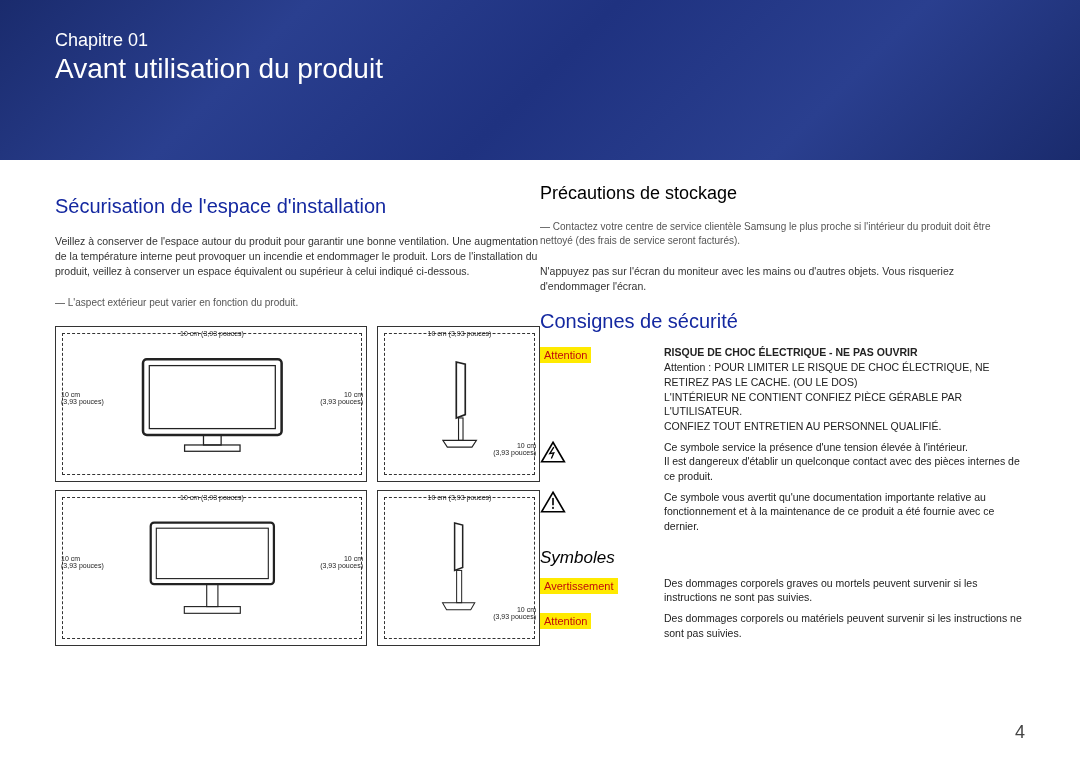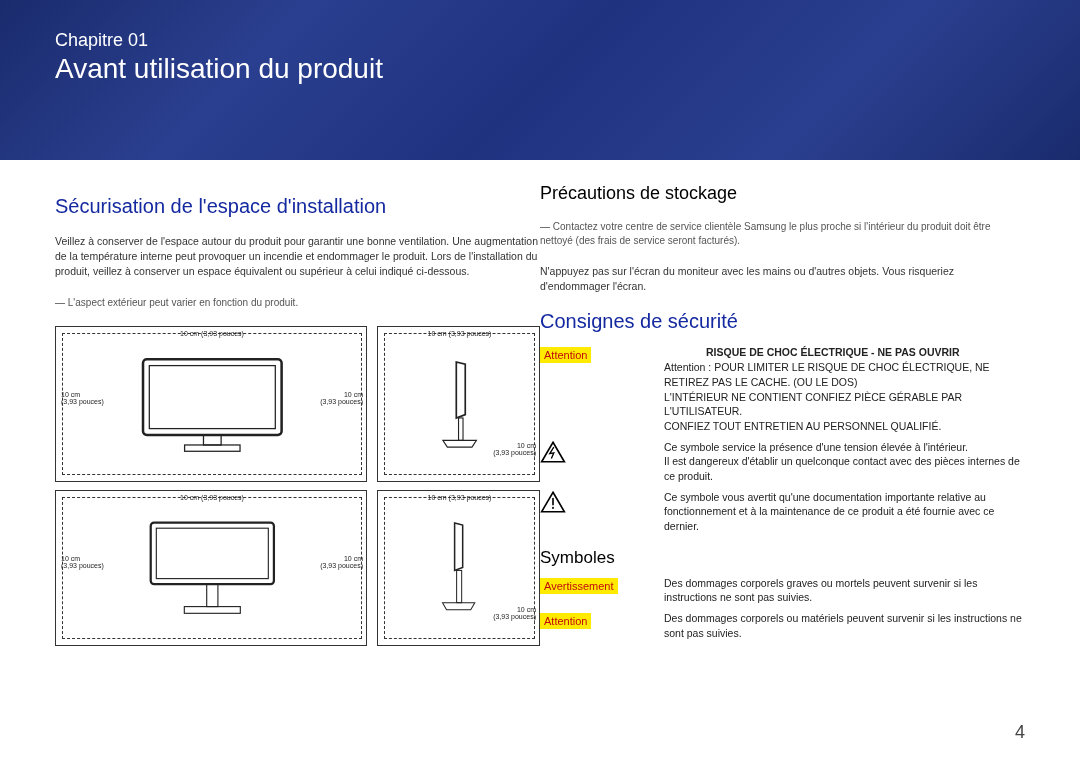--- a/index.html
+++ b/index.html
@@ -24,21 +24,21 @@
   .chapter-title{font-size:28px;font-weight:400;margin-top:2px;}
   .page{
     display:flex;
     padding:20px 55px 0 55px;
     box-sizing:border-box;
     width:100%;
   }
   .col{flex:1;min-width:0;}
   h2.blue{color:#1428a0;font-size:20px;font-weight:500;margin:15px 0 12px;}
   h2.black{color:#000;font-size:18px;font-weight:500;margin:3px 0 10px;}
-  h3{color:#000;font-size:17px;font-weight:500;margin:14px 0 8px;}
+  h3{color:#000;font-size:17px;font-weight:500;margin:14px 0 8px;font-style:italic;}
   p{font-size:10.5px;line-height:1.45;margin:16px 0;color:#333;}
   .small{font-size:10px;color:#555;line-height:1.4;}
   .note-dash:before{content:"― ";color:#444;}
   .diagram-row{display:flex;gap:10px;margin-top:8px;}
   .diagram{border:1px solid #333;padding:6px;box-sizing:border-box;}
   .diag-wide{flex:2;}
   .diag-narrow{flex:1;}
   .diag-inner{
     border:1px dashed #333;
     width:100%;height:140px;
@@ -46,21 +46,21 @@
     position:relative;
   }
   .monitor-svg{width:68%;height:72%;}
   .diag-label{
     position:absolute;font-size:7px;color:#222;white-space:nowrap;pointer-events:none;
   }
   .tbl{display:grid;grid-template-columns:110px 1fr;column-gap:14px;row-gap:6px;align-items:start;}
   .tag{background:#ffea00;color:#333;font-size:11px;padding:2px 4px;display:inline-block;text-align:center;}
   .tag.red{color:#c10a0a;}
   .cell-text{font-size:10.5px;line-height:1.4;color:#222;}
-  .upper{text-transform:uppercase;margin-left:42px;}
+  .upper{text-transform:uppercase;}
   .sym-cell{display:flex;align-items:flex-start;justify-content:flex-start;}
   .tri{width:26px;height:24px;}
   .page-num{
     position:absolute;
     right:55px;
     bottom:20px;
     font-size:18px;
     color:#444;
   }
 </style>

